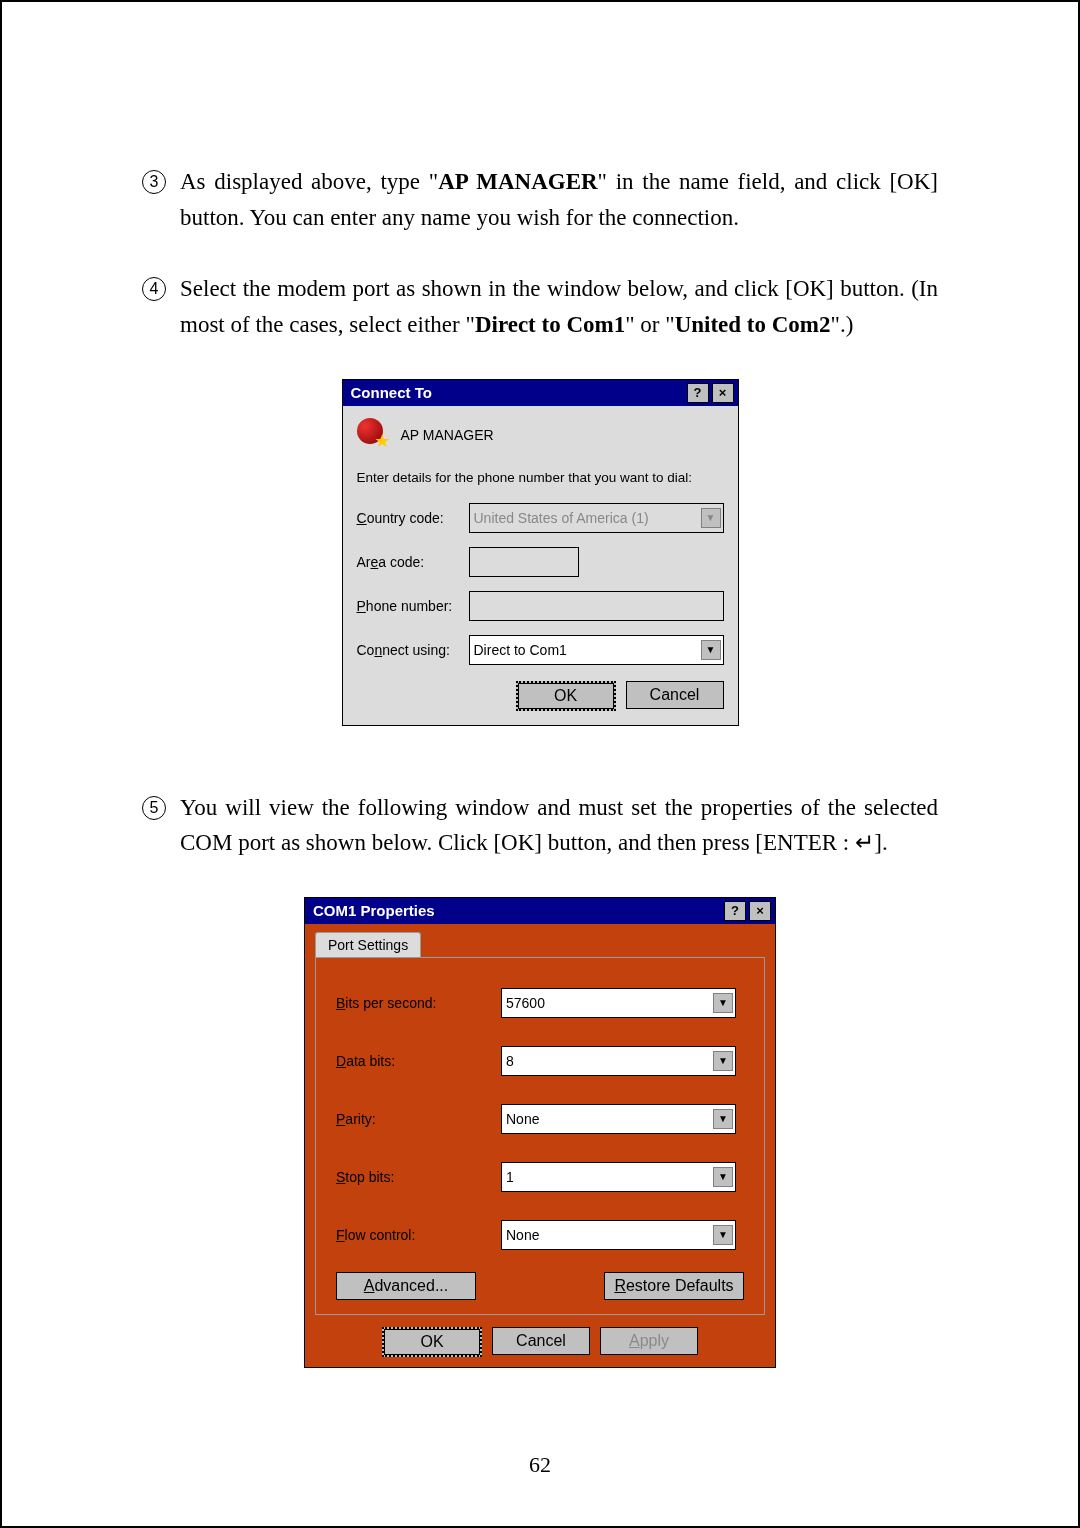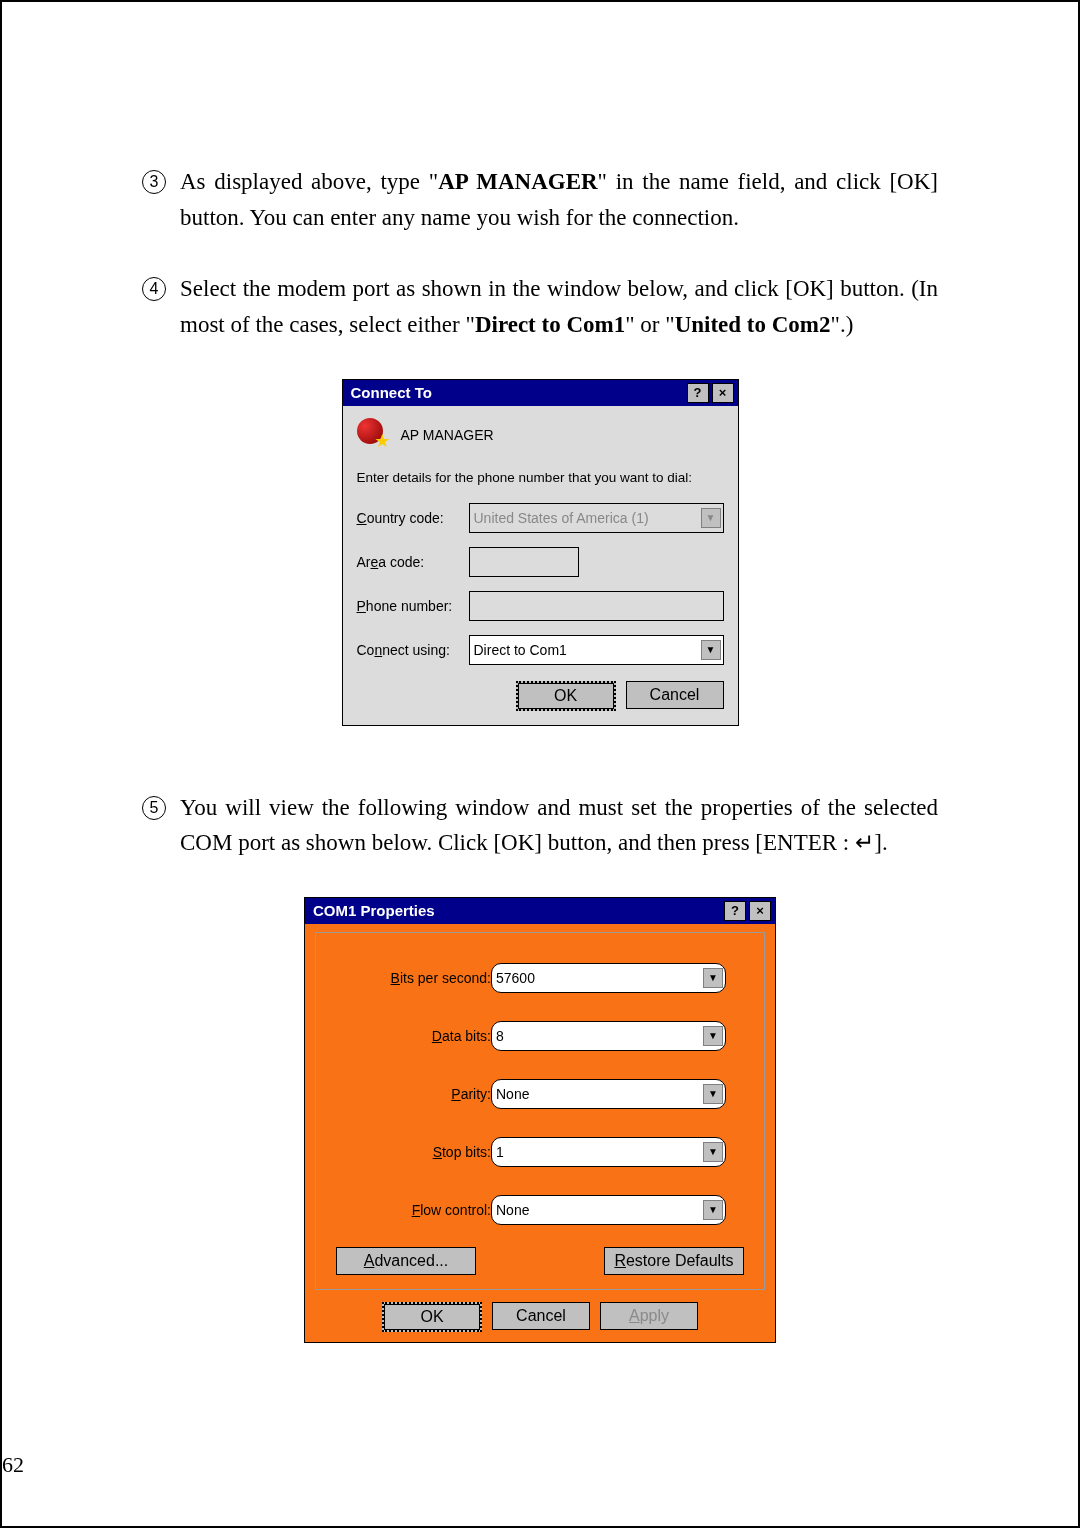--- a/index.html
+++ b/index.html
@@ -136,51 +136,51 @@
   }
   .win-btn.default { box-shadow: inset 0 0 0 1px #000; border: 2px dotted #000; }
 
   
   .dlg2 {
     width: 470px;
     border: 1px solid #000;
     font-family: Tahoma, Arial, sans-serif;
     font-size: 14px;
     color: #000;
-    background: #f97316;
+    background: #c2410c;
   }
   .dlg2 .body { padding: 8px 10px 10px 10px; }
   .tabbar { display:flex; }
   .tab {
     background:#dcdcdc; border:1px solid #9a9a9a; border-bottom:none;
     padding: 4px 12px; font-size: 14px;
     border-top-left-radius:3px; border-top-right-radius:3px;
   }
   .panel {
     border:1px solid #9a9a9a; padding: 30px 20px 14px 20px;
   }
   .dlg2 .field {
     display:flex; align-items:center; margin-bottom: 28px;
   }
-  .dlg2 .field .lbl { width: 155px; text-align: right; }
+  .dlg2 .field .lbl { width: 155px; text-align: left; padding-right: 10px; }
   .dlg2 .field .lbl u { text-decoration: underline; }
-  .dlg2 .field .ctl { width: 235px; flex: 0 0 235px; border-radius: 10px; }
+  .dlg2 .field .ctl { width: 235px; flex: 0 0 235px; }
   .panel-btns {
     display:flex; justify-content:space-between; margin-top: 6px;
   }
   .panel-btns .win-btn { width: 138px; }
   .dlg2 .bottom-btns {
     display:flex; justify-content:center; gap: 10px; margin-top: 12px;
   }
   .dlg2 .bottom-btns .win-btn { width: 96px; }
   .win-btn.disabled { color:#8a8a8a; }
 
   .page-number {
     position: absolute; bottom: 48px; left: 0; right: 0;
-    font-size: 22px;
+    text-align: center; font-size: 22px;
   }
 </style>
 </head>
 <body>
 
 <div class="page">
   <div class="content">
 
     <div class="item">
       <div class="num">
@@ -266,20 +266,23 @@
     <div class="dlg-wrap" style="margin-top:4px;">
       <div class="dlg2">
         <div class="titlebar">
           <span>COM1 Properties</span>
           <div class="tb-btns">
             <div class="tb-btn">?</div>
             <div class="tb-btn">×</div>
           </div>
         </div>
         <div class="body">
+          <div class="tabbar">
+            <div class="tab">Port Settings</div>
+          </div>
           <div class="panel">
 
             <div class="field">
               <div class="lbl"><u>B</u>its per second:</div>
               <div class="ctl">
                 <span>57600</span>
                 <div class="dd">▼</div>
               </div>
             </div>
             <div class="field">

